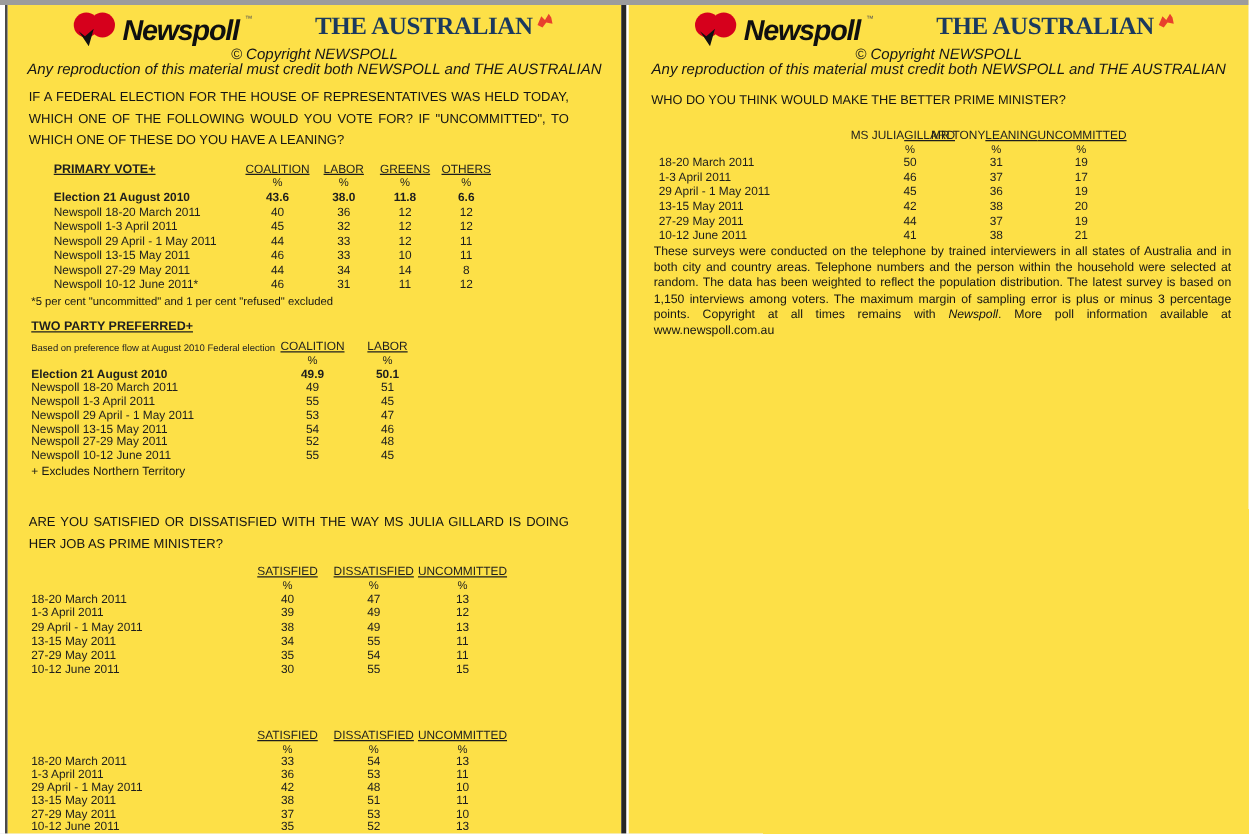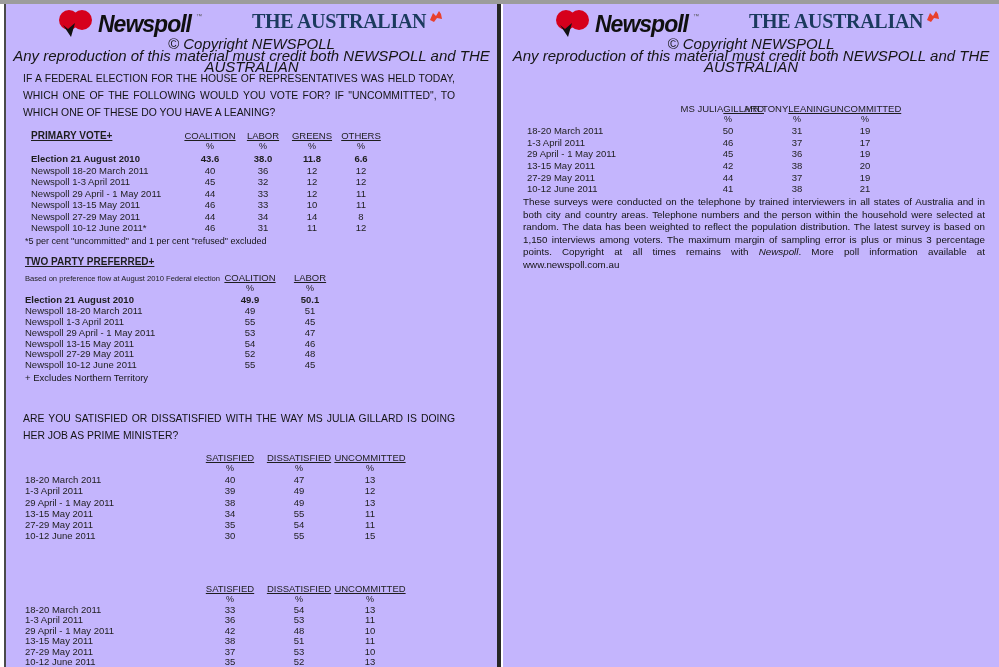--- a/index.html
+++ b/index.html
@@ -1,33 +1,33 @@
 <!DOCTYPE html>
 <html><head>
 <meta charset="utf-8">
 <style>
   html,body{margin:0;padding:0;background:#e8e8e8;}
   #screen{position:relative;width:999px;height:667px;background:#ffffff;overflow:hidden;
           font-family:"Liberation Sans",sans-serif;color:#1e1e1e;}
   .top-edge{position:absolute;top:0;left:0;width:999px;height:4px;background:#9c9c9c;z-index:6;}
   .left-edge{position:absolute;top:4px;left:4px;width:2px;height:663px;background:#4a4a4a;z-index:5;}
   .divider{position:absolute;top:0;left:497px;width:4px;height:667px;background:#262626;z-index:5;}
-  .page{position:absolute;top:0;height:667px;background:#c4b5fd;}
+  .page{position:absolute;top:0;height:667px;background:#fde047;}
   #page-left{left:6px;width:491px;}
   #page-right{left:503px;width:496px;}
 
   
   .brand{position:absolute;top:8px;height:32px;display:flex;align-items:center;}
   .np-logo{left:52px;gap:4px;}
   .np-word{font-size:23px;font-weight:bold;font-style:italic;letter-spacing:-1px;color:#101010;}
   .np-tm{font-size:6px;vertical-align:top;color:#555;margin-left:1px;position:relative;top:-8px;}
   .aus-logo{left:246px;top:10px;font-family:"Liberation Serif",serif;font-weight:bold;font-size:20px;
             color:#1b3a5e;letter-spacing:-0.3px;gap:3px;align-items:flex-start;}
   .copyright{position:absolute;top:38px;left:0;width:100%;text-align:center;font-style:italic;
-             font-size:15px;line-height:11.5px;color:#161616;}
+             font-size:12px;line-height:11.5px;color:#161616;}
 
   
   .question{position:absolute;text-align:justify;font-size:10.4px;line-height:17.2px;color:#141414;}
   #q1{top:70px;left:17px;width:432px;}
   #q-gillard{top:410px;left:17px;width:432px;}
   #q-abbott{top:547px;left:17px;width:432px;}
   #q-bpm{top:72px;left:18px;width:470px;text-align:left;font-size:10.2px;}
 
   
   .ptable{position:absolute;left:0;font-size:9.5px;}
@@ -38,21 +38,21 @@
   .cell{flex:none;text-align:center;white-space:nowrap;}
   .underlined{text-decoration:underline;}
   .colhead.two-line{display:flex;flex-direction:row;justify-content:flex-end;align-items:center;line-height:11px;}
   .colhead-line{display:block;}
   .bold{font-weight:bold;}
   .tbl-title{font-weight:bold;text-decoration:underline;font-size:10px;}
   .tbl-subtitle{font-size:7.6px;color:#222;}
   .unit{font-size:9px;}
 
   .pv{top:127px;--hh:14px;--uh:12px;--rh:11.5px;}
-  .pv .row-label{margin-left:25px;width:150px;}
+  .pv .row-label{margin-left:37px;width:150px;}
   .pv .trow>:nth-child(2){width:58px;}
   .pv .trow>:nth-child(3){width:48px;}
   .pv .trow>:nth-child(4){width:50px;}
   .pv .trow>:nth-child(5){width:48px;}
 
   .tpp{top:269px;--hh:14px;--uh:11px;--rh:10.9px;}
   .tpp .row-label{margin-left:19px;width:195px;}
   .tpp .trow>:nth-child(2){width:60px;}
   .tpp .trow>:nth-child(3){width:60px;}
 
@@ -344,20 +344,21 @@
       <span>THE AUSTRALIAN</span>
       <svg width="14" height="13" viewBox="0 0 14 13">
         <path d="M1,10 L4,3 L7,6 L10,1 L12,4 L13,9 L8,8 L5,12 Z" fill="#e8402d"></path>
       </svg>
     </div>
     <div class="copyright">
       <div>© Copyright NEWSPOLL</div>
       <div>Any reproduction of this material must credit both NEWSPOLL and THE AUSTRALIAN</div>
     </div>
 
+    <div class="question" id="q-bpm">WHO DO YOU THINK WOULD MAKE THE BETTER PRIME MINISTER?</div>
     <div class="ptable bpm" id="bpm-table">
         <div class="trow head-row">
           <span class="row-label"></span>
           <span class="cell colhead two-line">
             <span class="colhead-line">MS JULIA</span>
             <span class="colhead-line underlined">GILLARD</span>
           </span>
           <span class="cell colhead two-line">
             <span class="colhead-line">MR TONY</span>
             <span class="colhead-line underlined">LEANING</span>

